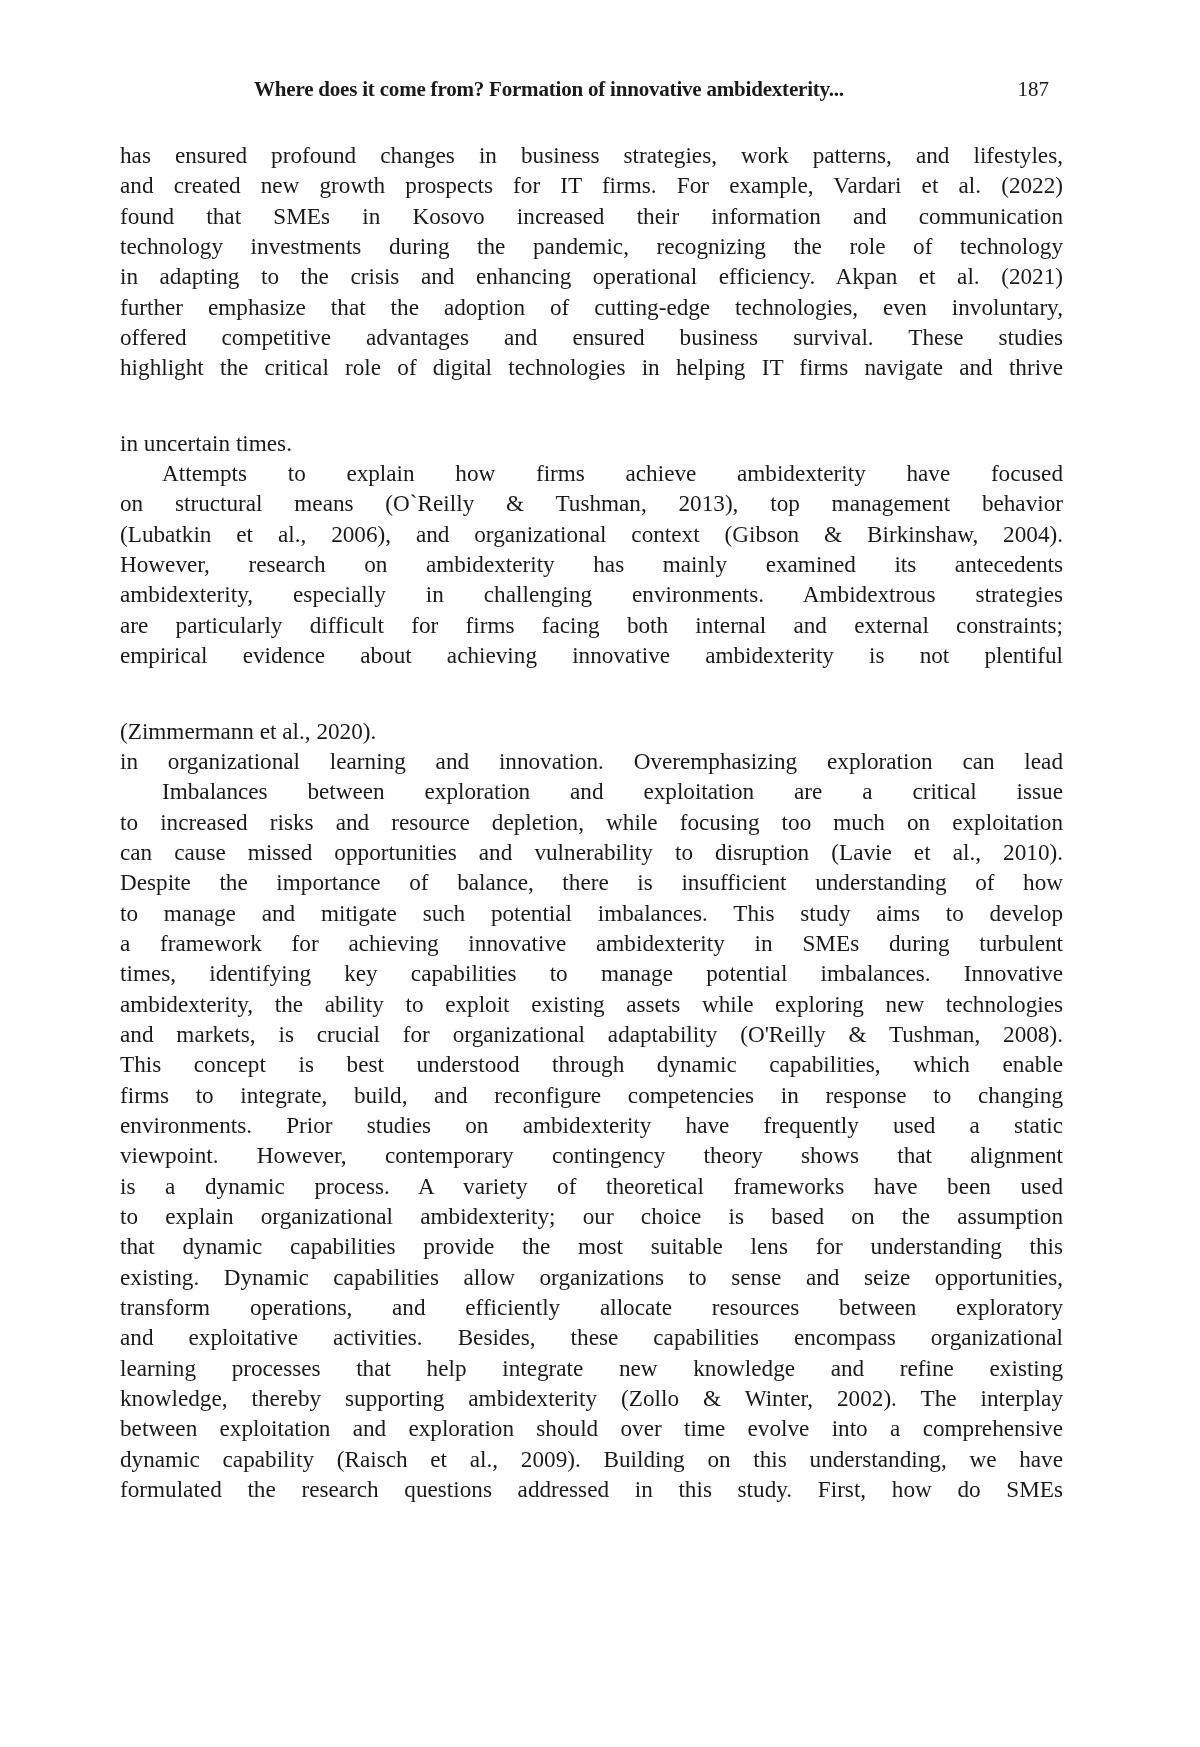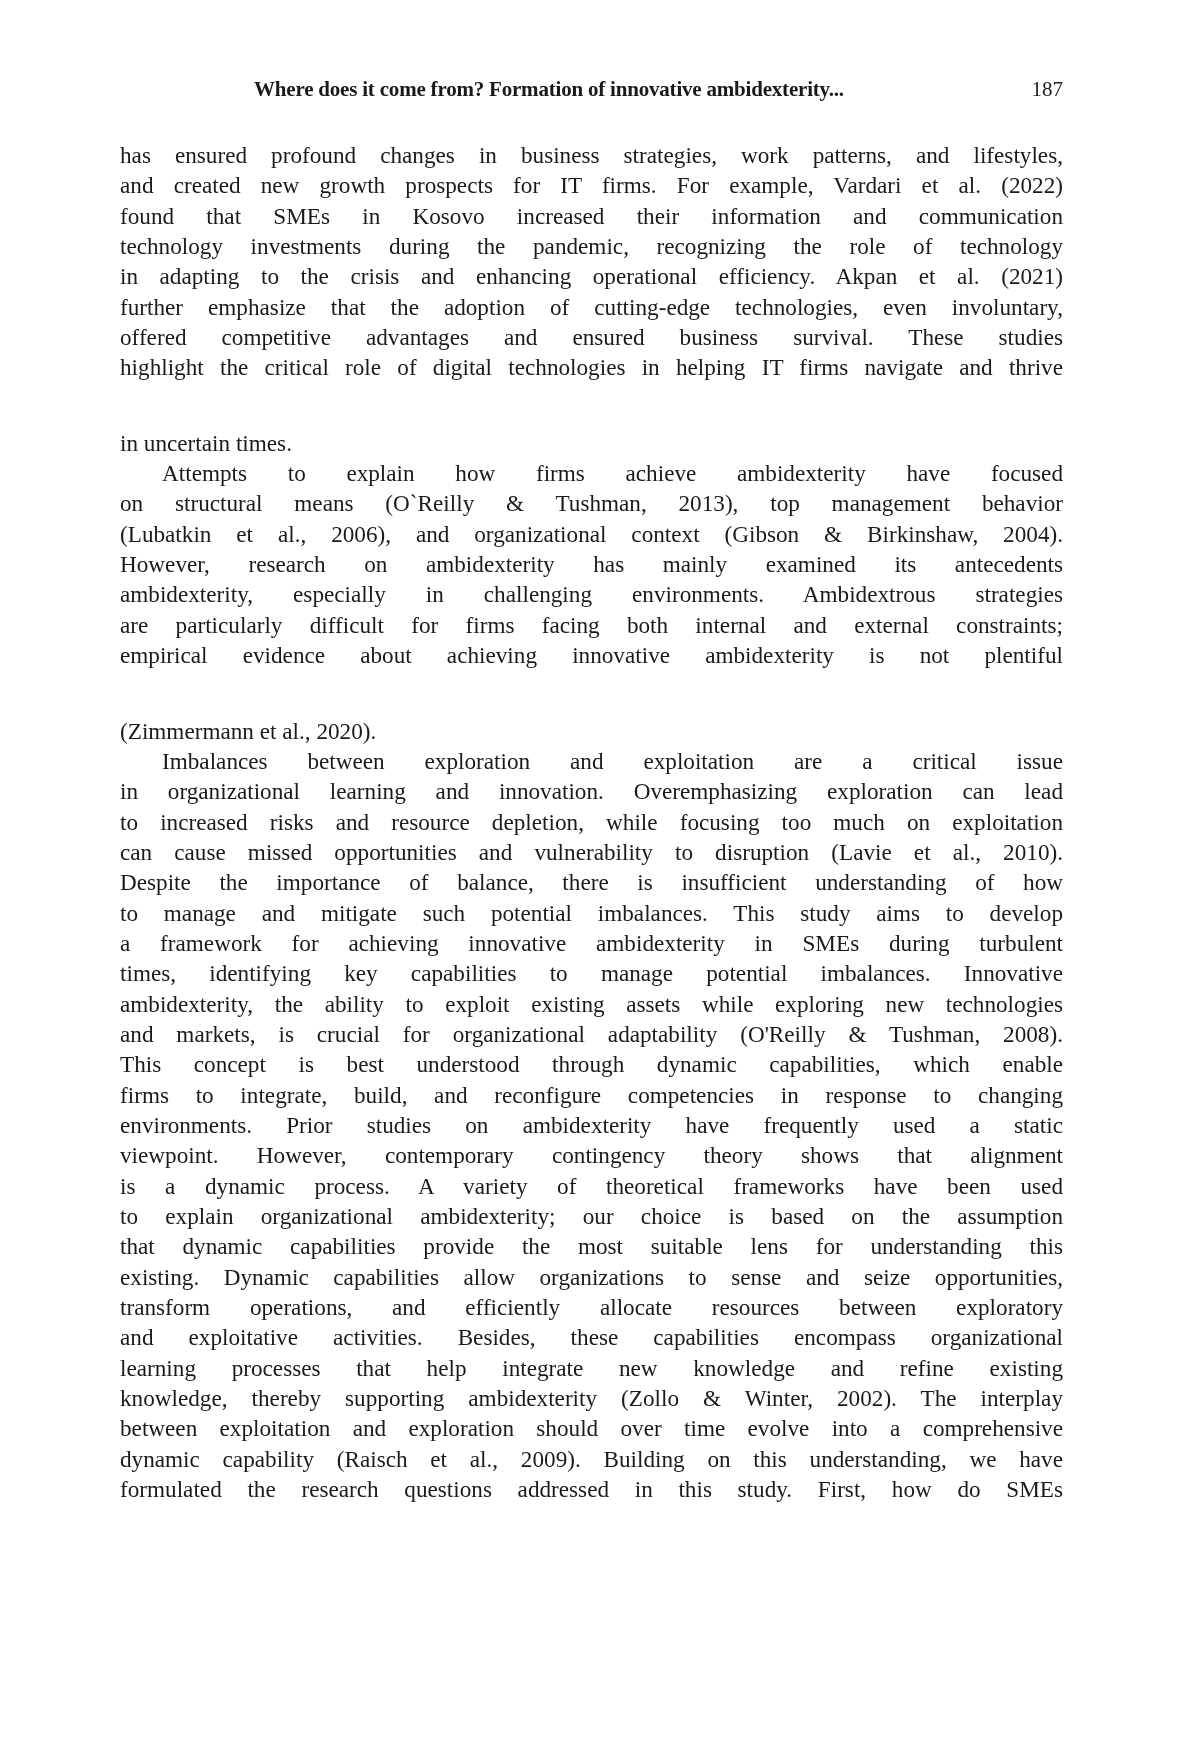--- a/index.html
+++ b/index.html
@@ -26,21 +26,21 @@
   }
   .running-head .title {
     position: absolute;
     left: 134px;
     top: 0;
     letter-spacing: -0.2px;
     font-weight: bold;
   }
   .running-head .page-num {
     position: absolute;
-    right: 0;
+    right: 14px;
     top: 0;
   }
   .body-text {
     position: absolute;
     top: 140px;
     left: 120px;
     width: 943px;
     font-size: 23.2px;
     line-height: 30.35px;
   }
@@ -84,22 +84,22 @@
     <span class="line indent">Attempts to explain how firms achieve ambidexterity have focused</span>
     <span class="line">on structural means (O`Reilly &amp; Tushman, 2013), top management behavior</span>
     <span class="line">(Lubatkin et al., 2006), and organizational context (Gibson &amp; Birkinshaw, 2004).</span>
     <span class="line">However, research on ambidexterity has mainly examined its antecedents</span>
     <span class="line">ambidexterity, especially in challenging environments. Ambidextrous strategies</span>
     <span class="line">are particularly difficult for firms facing both internal and external constraints;</span>
     <span class="line">empirical evidence about achieving innovative ambidexterity is not plentiful</span>
     <span class="line last">(Zimmermann et al., 2020).</span>
   </div>
   <div>
+    <span class="line">in organizational learning and innovation. Overemphasizing exploration can lead</span>
     <span class="line indent">Imbalances between exploration and exploitation are a critical issue</span>
-    <span class="line">in organizational learning and innovation. Overemphasizing exploration can lead</span>
     <span class="line">to increased risks and resource depletion, while focusing too much on exploitation</span>
     <span class="line">can cause missed opportunities and vulnerability to disruption (Lavie et al., 2010).</span>
     <span class="line">Despite the importance of balance, there is insufficient understanding of how</span>
     <span class="line">to manage and mitigate such potential imbalances. This study aims to develop</span>
     <span class="line">a framework for achieving innovative ambidexterity in SMEs during turbulent</span>
     <span class="line">times, identifying key capabilities to manage potential imbalances. Innovative</span>
     <span class="line">ambidexterity, the ability to exploit existing assets while exploring new technologies</span>
     <span class="line">and markets, is crucial for organizational adaptability (O'Reilly &amp; Tushman, 2008).</span>
     <span class="line">This concept is best understood through dynamic capabilities, which enable</span>
     <span class="line">firms to integrate, build, and reconfigure competencies in response to changing</span>

